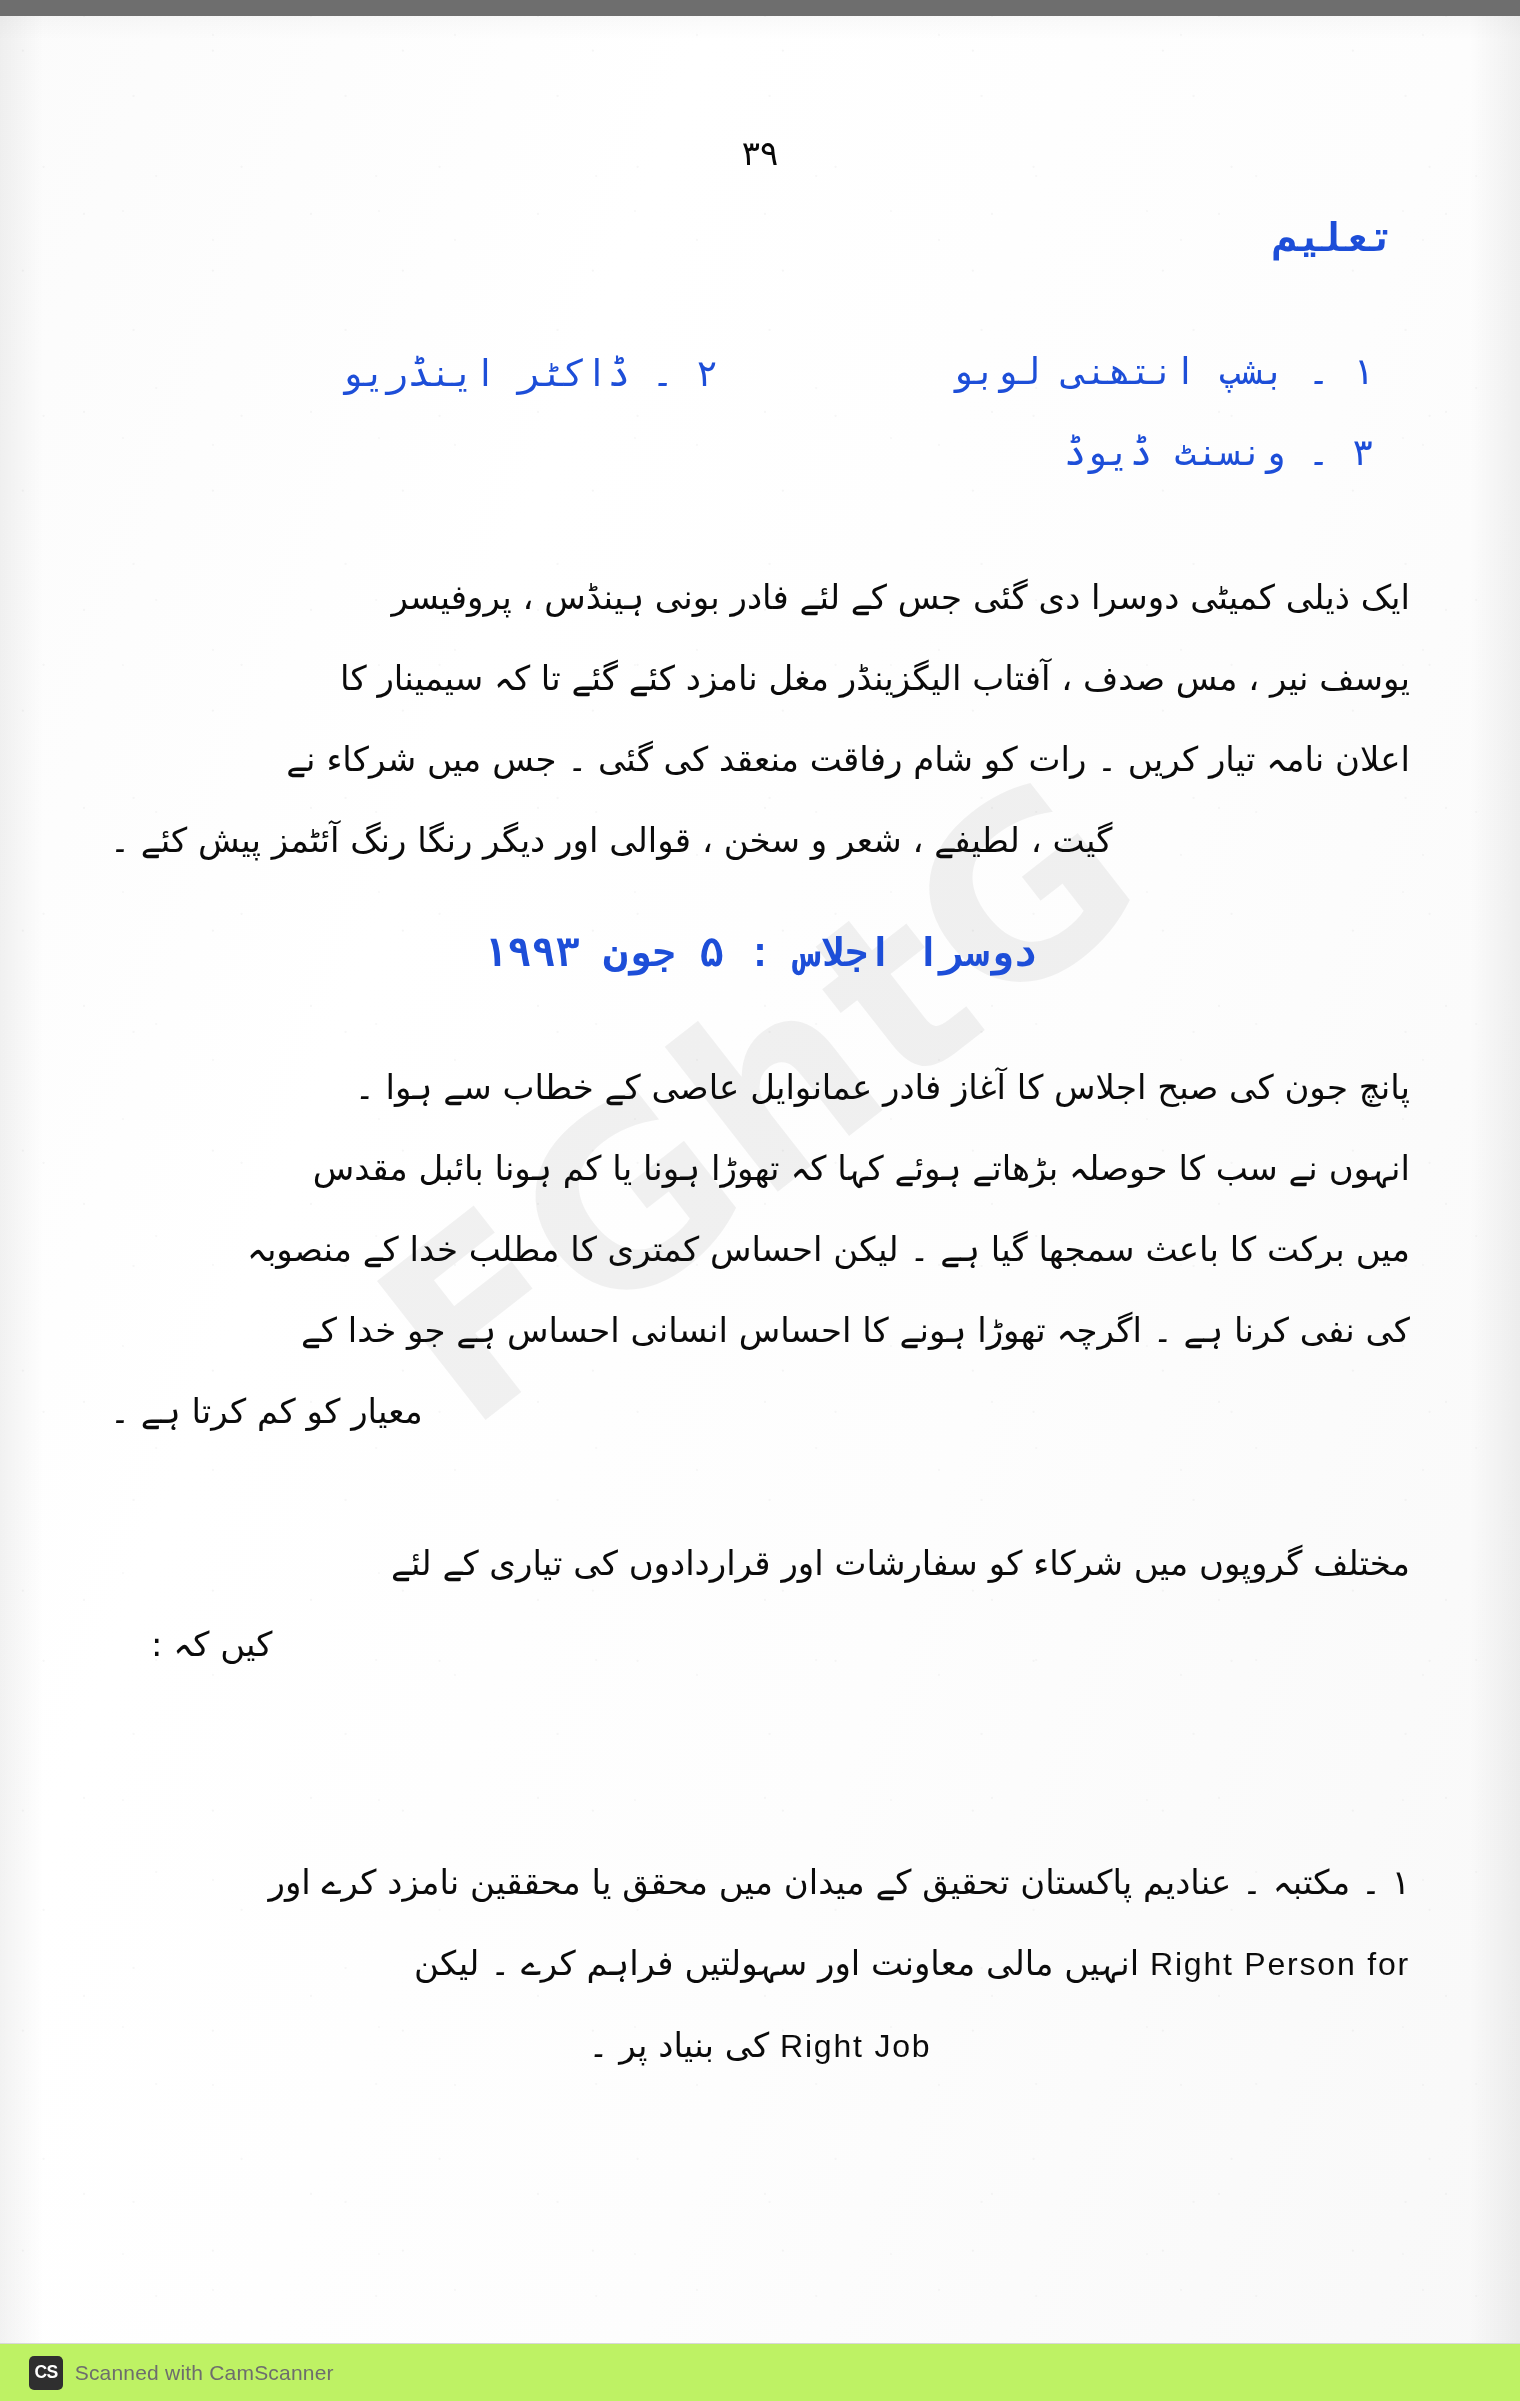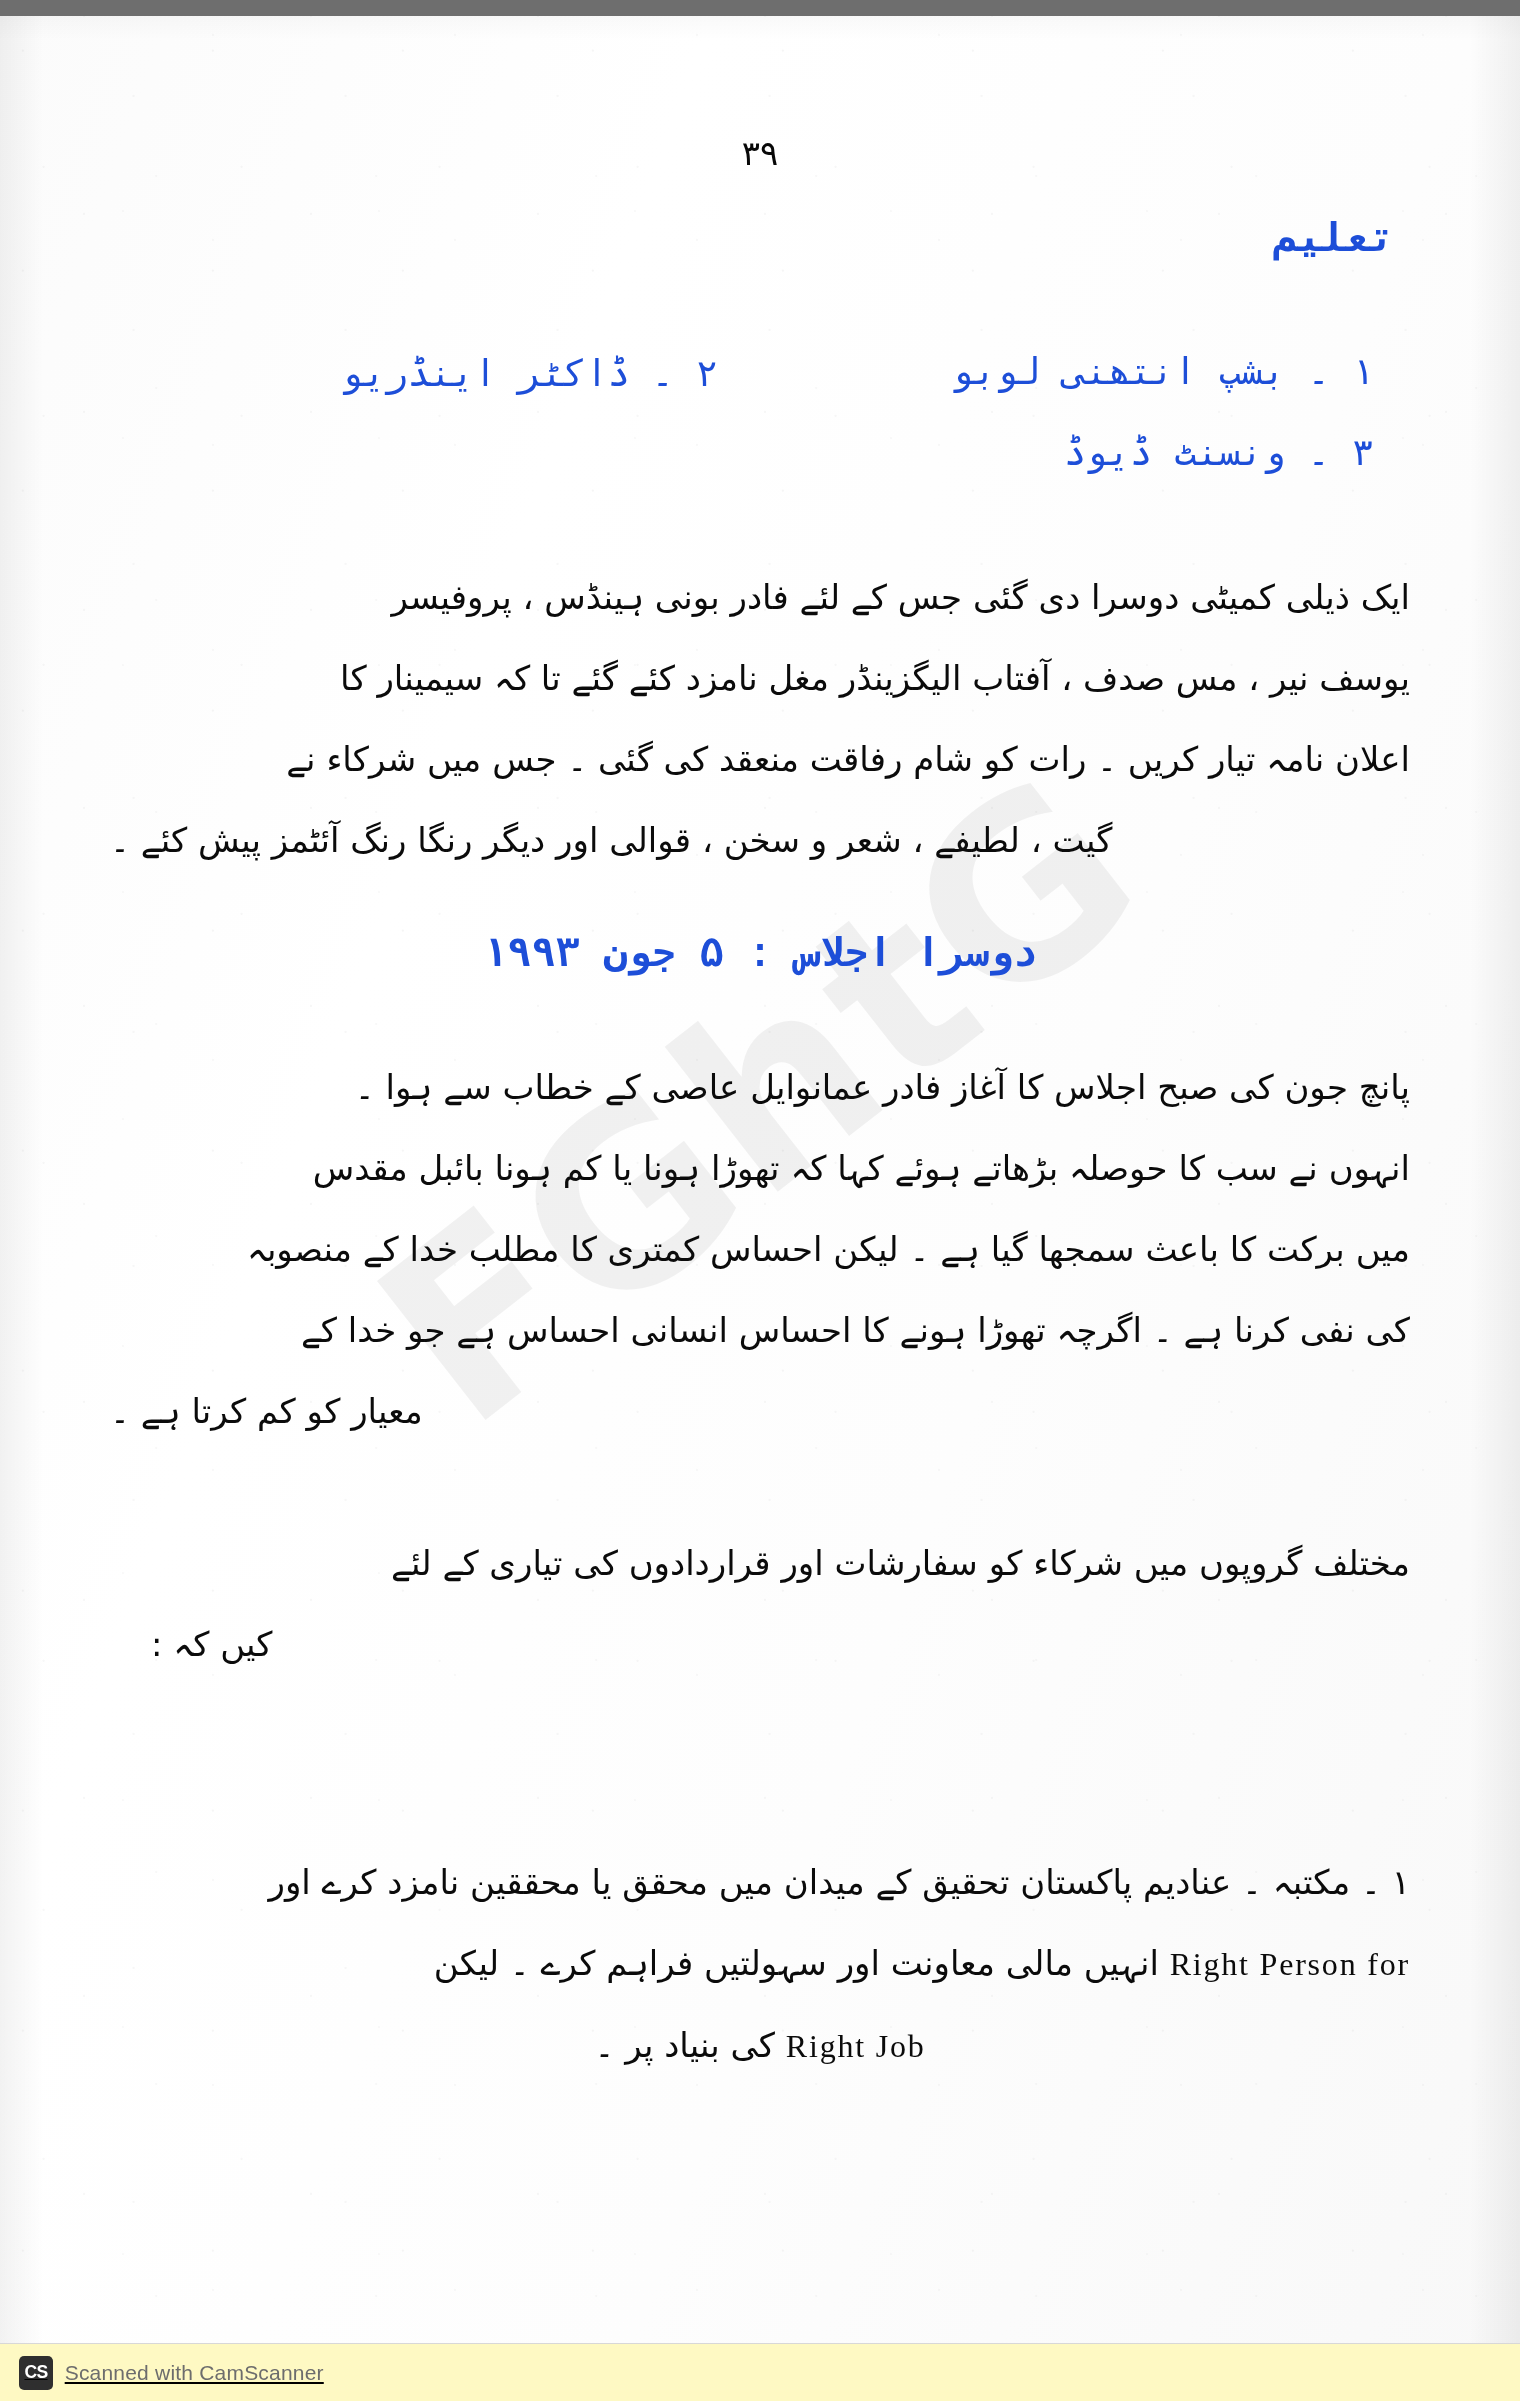--- a/index.html
+++ b/index.html
@@ -103,36 +103,35 @@
     position:absolute;right:110px;left:110px;top:929px;
     direction:rtl;text-align:center;
     font-size:40px;font-weight:600;
   }
   #para-2{top:1047px;}
   #para-3{top:1523px;margin-left:41px;}
   #rec-1{top:1842px;}
   #rec-2{top:2149px;}
 
   .en{
-    font-family:Liberation Serif, serif;
+    font-family:Liberation Sans, sans-serif;
     font-size:32px;letter-spacing:1.8px;direction:ltr;
     display:inline-block;
     unicode-bidi:isolate;
   }
 
   
   #camscanner-bar{
     position:absolute;left:0;right:0;bottom:0;height:57px;
-    background:#fef9c3;
+    background:#bef264;
     border-top:0.7px solid #d8d8d8;
     display:flex;align-items:center;
     direction:ltr;
-    padding-left:19px;
+    padding-left:29px;
     gap:11.7px;
-    text-decoration:underline;
   }
   #cs-logo{
     width:34px;height:34px;border-radius:5.1px;
     background:#2f2f2f;color:#fff;
     display:flex;align-items:center;justify-content:center;
     font-family:"Liberation Sans","DejaVu Sans",sans-serif;
     font-size:17.6px;font-weight:700;letter-spacing:-0.7px;
   }
   #cs-text{
     font-family:"Liberation Sans","DejaVu Sans",sans-serif;

